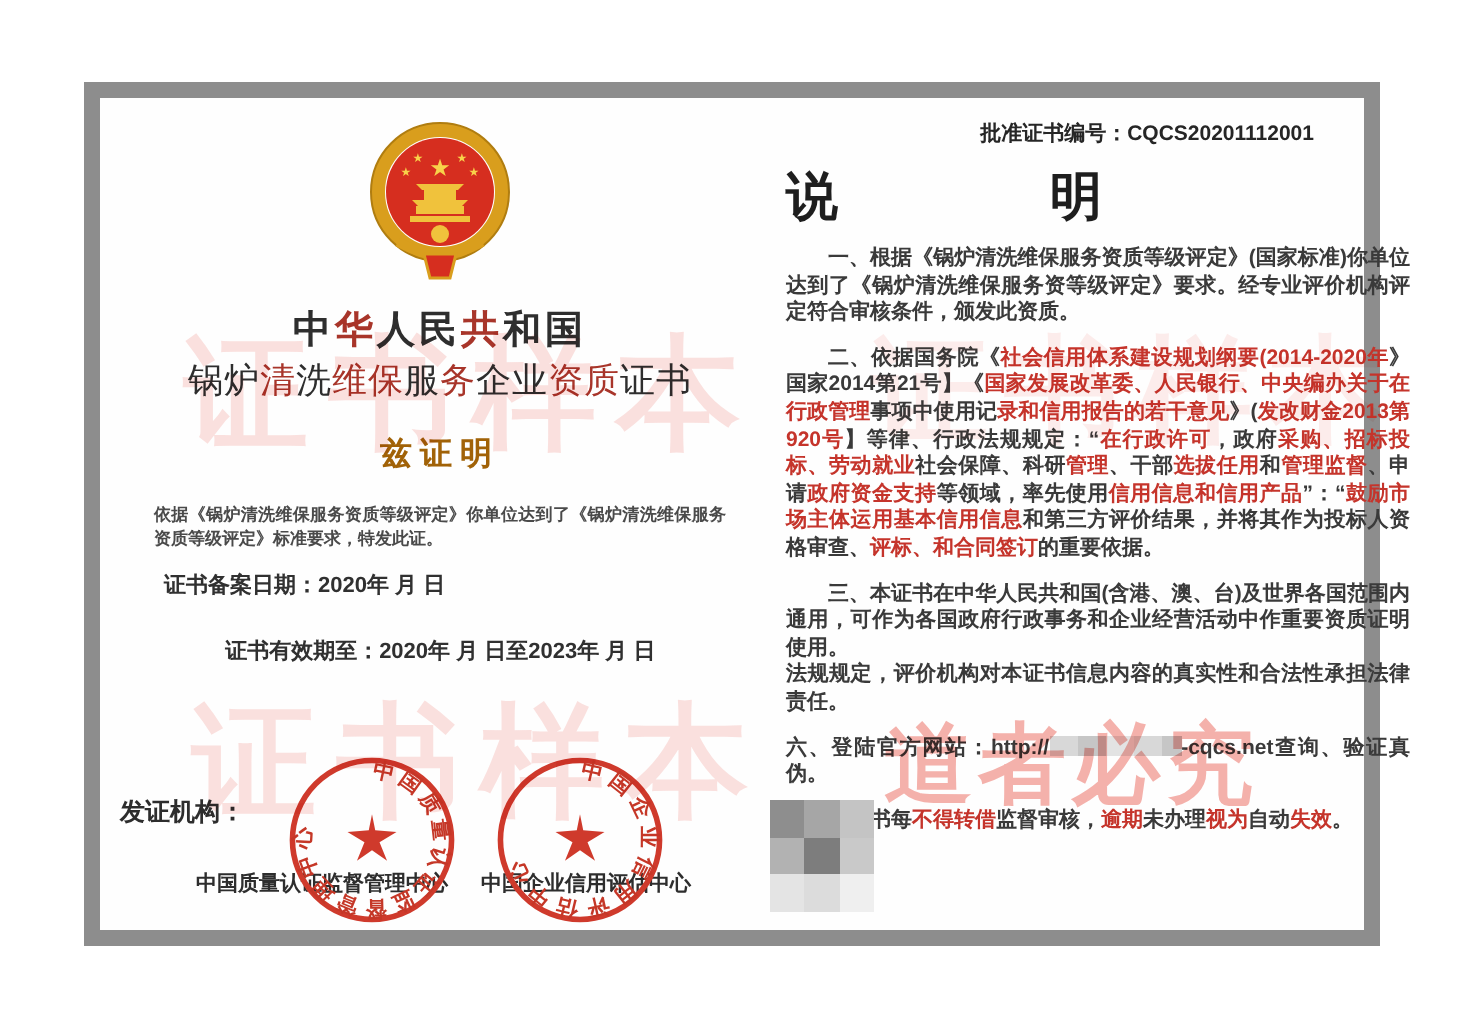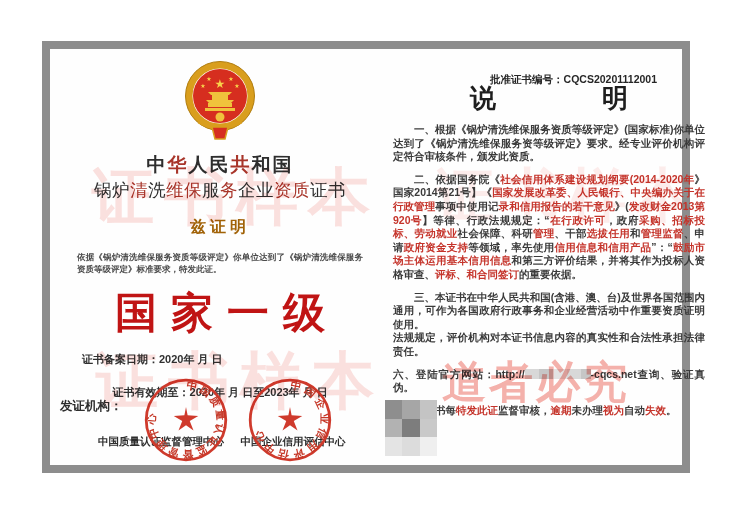--- a/index.html
+++ b/index.html
@@ -11,21 +11,21 @@
 
   
   .wm{position:absolute;font-family:"DejaVu Serif",serif;font-weight:bold;
       white-space:nowrap;z-index:5;mix-blend-mode:multiply;pointer-events:none;}
   .wm1{left:42px;top:106px;font-size:62px;letter-spacing:10px;color:rgba(232,76,66,.17);}
   .wm2{left:46px;top:290px;font-size:62px;letter-spacing:10px;color:rgba(232,76,66,.17);}
   .wm3{left:386px;top:108px;font-size:58px;letter-spacing:8px;color:rgba(232,76,66,.10);}
   .wm4{left:392px;top:304px;font-size:44px;letter-spacing:3px;color:rgba(233,84,70,.45);}
 
   
-  .approval{position:absolute;top:24px;right:25px;font-size:10.5px;font-weight:bold;color:#262626;z-index:2;}
+  .approval{position:absolute;top:11px;right:25px;font-size:10.5px;font-weight:bold;color:#262626;z-index:2;}
 
   
   .left-col{position:absolute;left:20px;top:10px;width:300px;text-align:center;z-index:2;}
   .emblem{width:70px;height:82px;margin:2px auto 0 auto;display:block;}
   .title1{margin-top:9px;font-size:19px;font-weight:bold;color:#2e2e2e;letter-spacing:2px;}
   .title2{margin-top:0;font-size:17.5px;font-weight:normal;color:#2e2e2e;letter-spacing:0.5px;}
   .title1 .red,.title2 .red{color:#a8352a;}
   .certify{margin-top:15px;font-size:16px;font-weight:bold;letter-spacing:4px;color:#a16207;}
   .company{margin-top:11px;font-size:16.5px;font-weight:bold;color:#2b2b2b;letter-spacing:0.5px;}
   .intro{margin:13px auto 0 auto;width:286px;font-size:8.5px;line-height:12px;font-weight:bold;
@@ -36,21 +36,21 @@
          line-height:16.5px;white-space:pre;}
   .issuer{position:absolute;left:10px;top:349px;font-size:12.5px;font-weight:bold;color:#2d2d2d;z-index:2;}
   .org-label{position:absolute;top:386px;width:160px;text-align:center;font-size:10.5px;
              font-weight:bold;color:#2d2d2d;z-index:2;}
   .org1{left:31px;} .org2{left:163px;}
   .seal{position:absolute;width:86px;height:86px;z-index:3;}
   .seal1{left:93px;top:328px;} .seal2{left:197px;top:328px;}
 
   
   .right-col{position:absolute;left:343px;top:8px;width:312px;z-index:2;}
-  .heading{margin-top:24px;text-align:center;font-size:26px;font-weight:bold;color:#1e1e1e;}
+  .heading{margin-top:24px;font-size:26px;font-weight:bold;color:#1e1e1e;}
   .heading .c1{margin-right:106px;}
   .paras{margin-top:7px;}
   .para{margin:0;font-size:10.5px;line-height:13.6px;font-weight:bold;color:#3a3a3a;
         text-align:justify;}
   .para.ind{text-indent:21px;}
   .para .red{color:#c5342b;}
   .url-censor{display:inline-block;width:66px;height:10px;vertical-align:-1px;
       background:repeating-linear-gradient(90deg,#d8d8d8 0 14px,#c6c6c6 14px 28px,#e3e3e3 28px 42px);}
 
   
@@ -88,21 +88,20 @@
           <rect x="23" y="42" width="24" height="4" fill="#f0c23c"></rect>
           <rect x="20" y="47" width="30" height="3" fill="#f0c23c"></rect>
           <circle cx="35" cy="56" r="4.5" fill="#f0c23c"></circle>
           <path d="M14,60 Q35,72 56,60" fill="none" stroke="#d99e1d" stroke-width="5"></path>
           <polygon points="27,66 43,66 40,78 30,78" fill="#d62e1f" stroke="#d99e1d" stroke-width="1.5"></polygon>
         </svg>
         <div class="title1"><span>中</span><span class="red">华</span><span>人民</span><span class="red">共</span><span>和国</span></div>
         <div class="title2"><span>锅炉</span><span class="red">清</span><span>洗</span><span class="red">维保</span><span>服</span><span class="red">务</span><span>企业</span><span class="red">资质</span><span>证书</span></div>
         <div class="certify">兹证明</div>
         <div class="intro">依据《锅炉清洗维保服务资质等级评定》你单位达到了《锅炉清洗维保服务资质等级评定》标准要求，特发此证。</div>
-        <div class="grade">国家一级</div>
         <div class="dates"><span>证书备案日期：</span><span>2020年 月 日</span><br>
           <span>证书有效期至：</span><span>2020年 月 日至2023年 月 日</span></div>
       </div>
 
       <div class="issuer">发证机构：</div>
       <div class="org-label org1">中国质量认证监督管理中心</div>
       <div class="org-label org2">中国企业信用评估中心</div>
 
       <svg class="seal seal1" viewBox="0 0 80 80">
         <circle cx="40" cy="40" r="37" fill="none" stroke="#cf3a2c" stroke-width="2.6"></circle>
@@ -126,21 +125,21 @@
       </svg>
 
       <div class="right-col">
         <div class="heading"><span class="c1">说</span><span class="c2">明</span></div>
         <div class="paras">
             <p class="para ind" style="margin-top: 0px;"><span>一、根据《锅炉清洗维保服务资质等级评定》(国家标准)你单位达到了《锅炉清洗维保服务资等级评定》要求。经专业评价机构评定符合审核条件，颁发此资质。</span></p>
             <p class="para ind" style="margin-top: 9px;"><span>二、依据国务院《</span><span class="red">社会信用体系建设规划纲要(2014-2020年</span><span>》国家2014第21号】《</span><span class="red">国家发展改革委、人民银行、中央编办关于在行政管理</span><span>事项中使用记</span><span class="red">录和信用报告的若干意见</span><span>》(</span><span class="red">发改财金2013第920号</span><span>】等律、行政法规规定：“</span><span class="red">在行政许可</span><span>，政府</span><span class="red">采购、招标投标、劳动就业</span><span>社会保障、科研</span><span class="red">管理</span><span>、干部</span><span class="red">选拔任用</span><span>和</span><span class="red">管理监督</span><span>、申请</span><span class="red">政府资金支持</span><span>等领域，率先使用</span><span class="red">信用信息和信用产品</span><span>”：“</span><span class="red">鼓励市场主体运用基本信用信息</span><span>和第三方评价结果，并将其作为投标人资格审查、</span><span class="red">评标、和合同签订</span><span>的重要依据。</span></p>
             <p class="para ind" style="margin-top: 9px;"><span>三、本证书在中华人民共和国(含港、澳、台)及世界各国范围内通用，可作为各国政府行政事务和企业经营活动中作重要资质证明使用。</span></p>
             <p class="para" style="margin-top: 0px;"><span>法规规定，评价机构对本证书信息内容的真实性和合法性承担法律责任。</span></p>
             <p class="para" style="margin-top: 9px;"><span>六、登陆官方网站：http://</span><span class="url-censor"></span><span>-cqcs.net查询、验证真伪。</span></p>
-            <p class="para" style="margin-top: 9px;"><span>七、本证书每</span><span class="red">特发此证</span><span>监督审核，</span><span class="red">逾期</span><span>未办理</span><span class="red">视为</span><span>自动</span><span class="red">失效</span><span>。</span></p>
+            <p class="para" style="margin-top: 9px;"><span>七、本证书每</span><span class="red">不得转借</span><span>监督审核，</span><span class="red">逾期</span><span>未办理</span><span class="red">视为</span><span>自动</span><span class="red">失效</span><span>。</span></p>
           </div>
       </div>
 
       <div class="mosaic">
         <div style="background:#8e8e8e"></div>
           <div style="background:#a6a6a6"></div>
           <div style="background:#c4c4c4"></div>
         <div style="background:#b2b2b2"></div>
           <div style="background:#7d7d7d"></div>
           <div style="background:#c9c9c9"></div>

